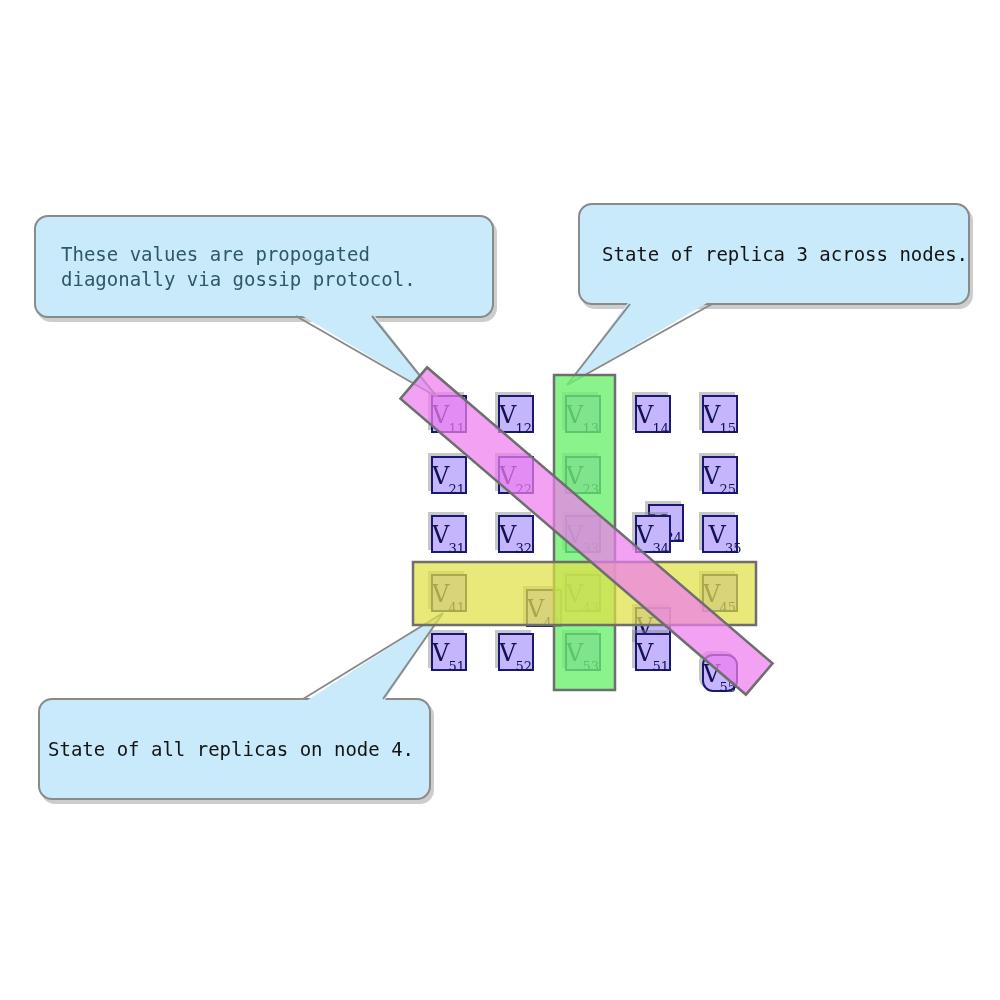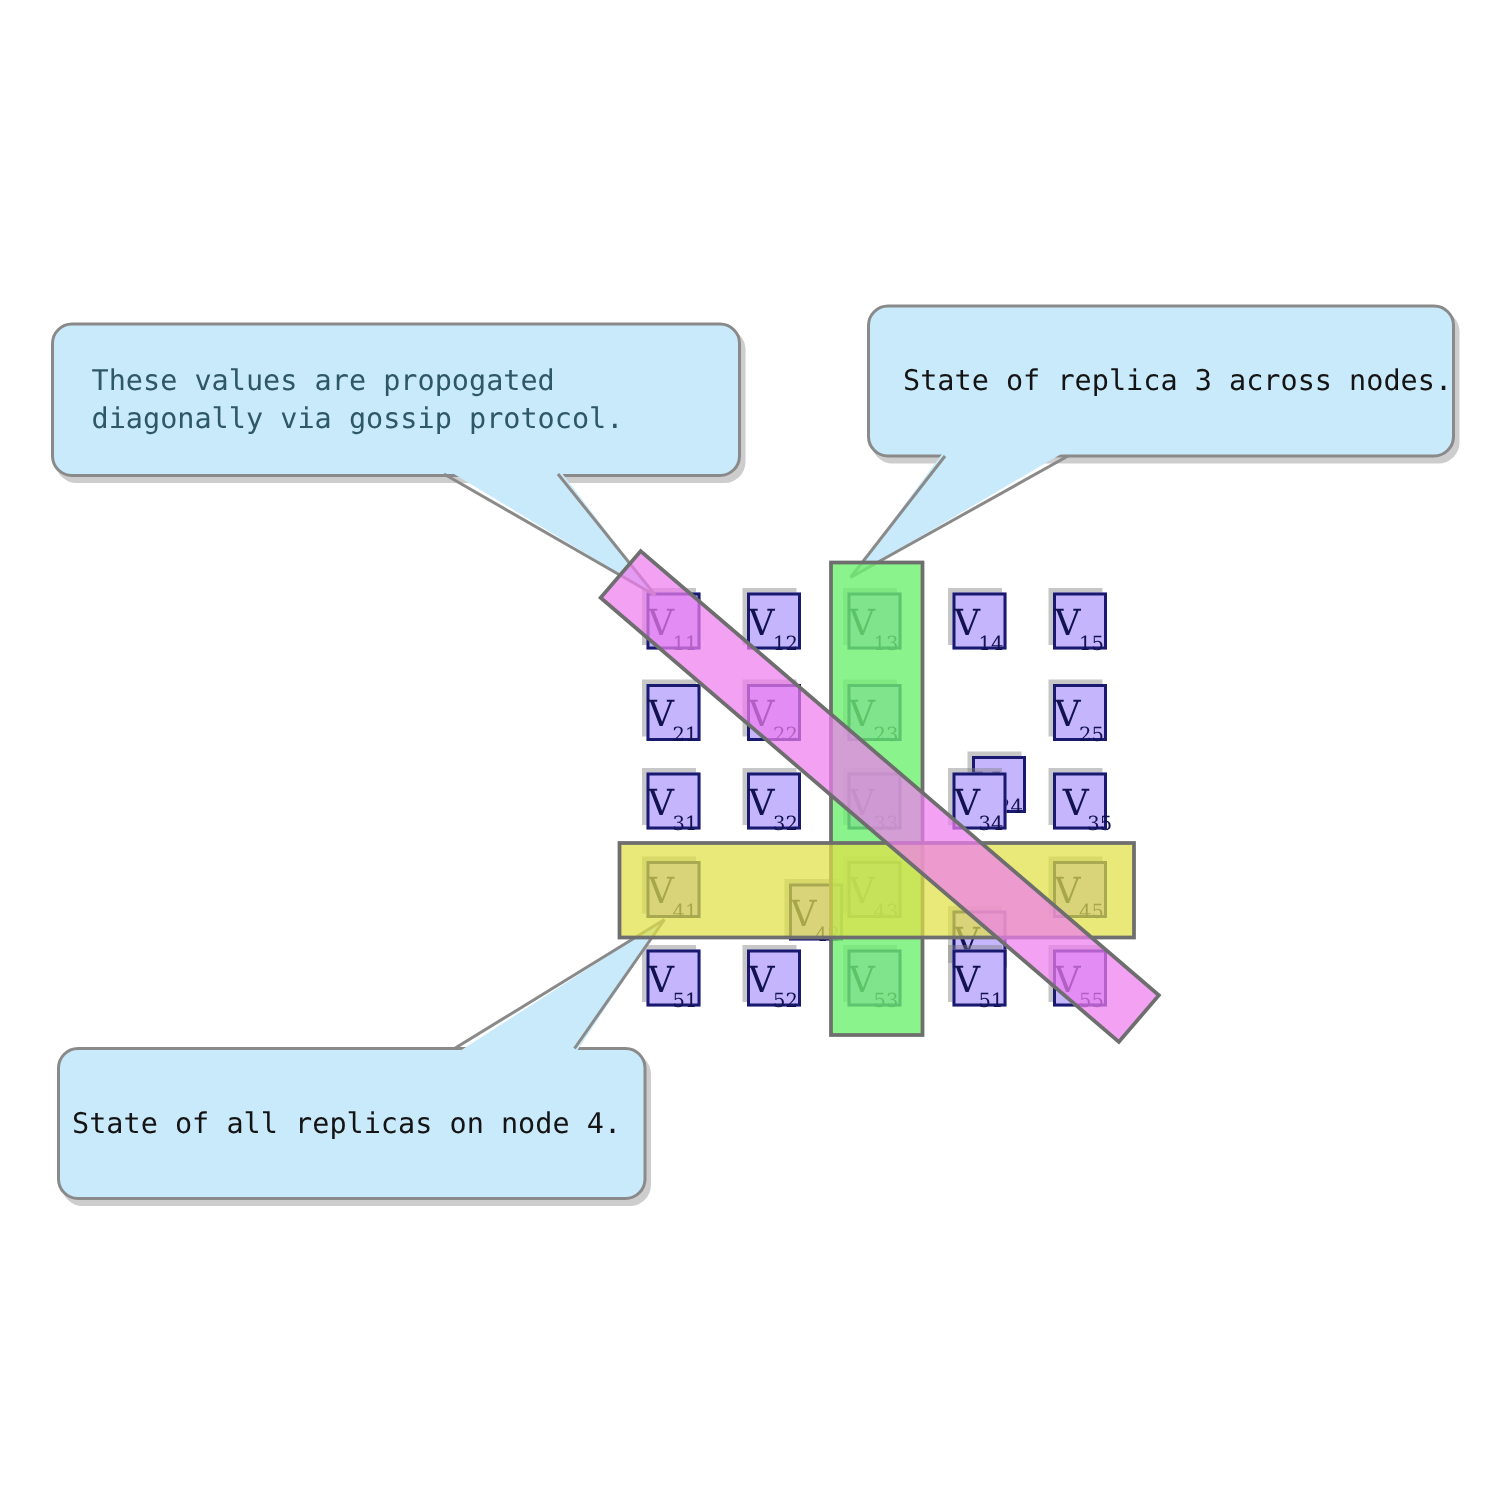--- a/index.html
+++ b/index.html
@@ -133,21 +133,21 @@
       </div>
       <div class="cell" style="left: 498px; top: 633px; justify-content: center;">
         <span class="vlab">V<sub>52</sub></span>
       </div>
       <div class="cell" style="left: 565px; top: 633px;">
         <span class="vlab">V<sub>53</sub></span>
       </div>
       <div class="cell" style="left: 635px; top: 633px;">
         <span class="vlab">V<sub>51</sub></span>
       </div>
-      <div class="cell" style="left: 702px; top: 633px;">
+      <div class="cell" style="left: 702px; top: 654px; border-radius: 11px;">
         <span class="vlab">V<sub>55</sub></span>
       </div>
     </div>
 
   <div class="callout" id="callout-gossip">
     <span class="line">These values are propogated</span>
     <span class="line">diagonally via gossip protocol.</span>
   </div>
   <div class="callout" id="callout-replica">
     <span class="line">State of replica 3 across nodes.</span>

